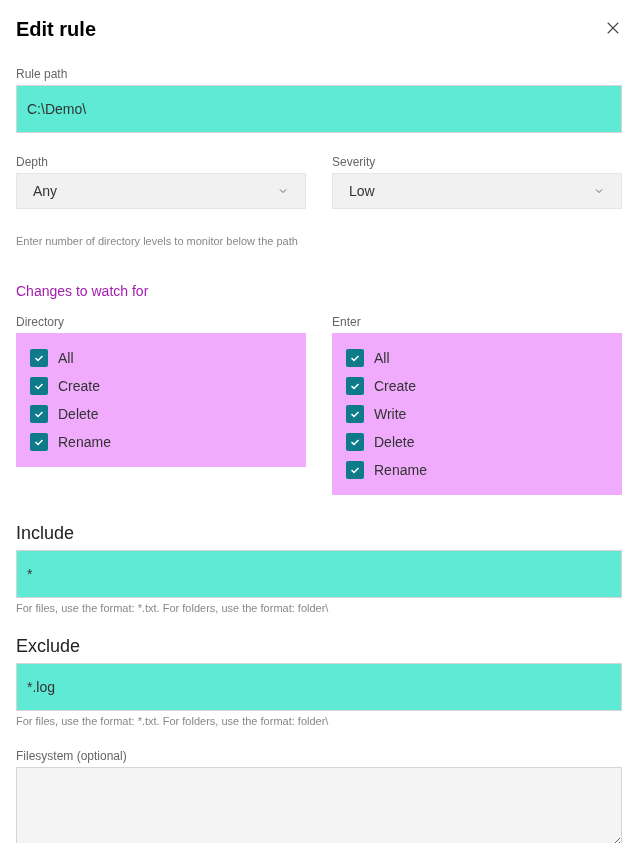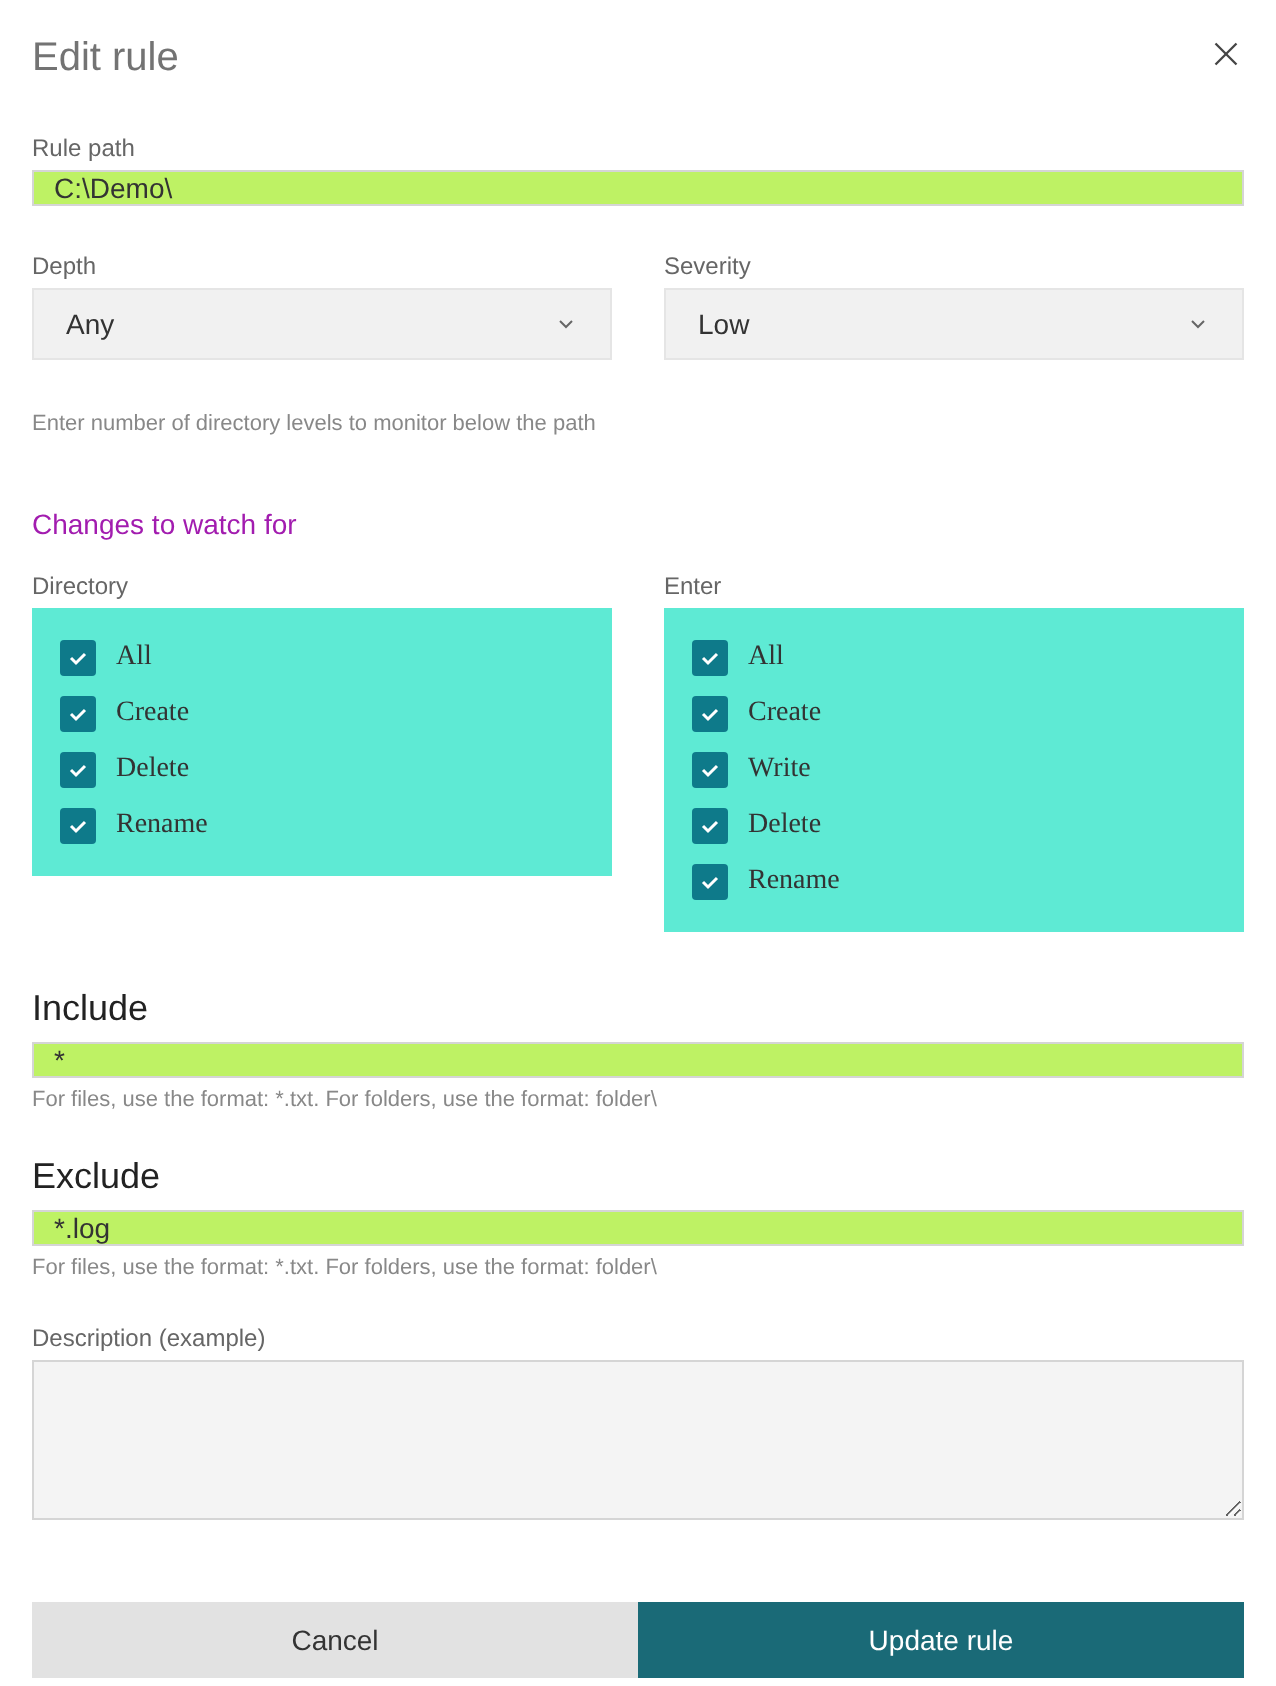--- a/index.html
+++ b/index.html
@@ -11,41 +11,41 @@
       color: #333;
     }
     .header {
       display: flex;
       justify-content: space-between;
       align-items: center;
       margin-bottom: 26px;
     }
     .title {
       font-size: 20px;
-      font-weight: 400;
-      color: #737373;
+      font-weight: 700;
+      color: #000000;
     }
     .close-icon {
       width: 18px;
       height: 18px;
       cursor: pointer;
       color: #444;
     }
     .field-label {
       font-size: 12px;
       color: #666;
       margin-bottom: 4px;
       display: block;
     }
     .text-input {
       width: 100%;
-      padding: 0 10px;
+      padding: 15px 10px;
       font-size: 14px;
       border: 1px solid #d5d5d5;
-      background: #bef264;
+      background: #5eead4;
       color: #333;
       font-family: inherit;
     }
     .help-text {
       font-size: 11px;
       color: #888;
       margin-top: 4px;
     }
     .row-2 {
       display: flex;
@@ -78,23 +78,22 @@
       color: #888;
       margin-top: 26px;
     }
     .section-title {
       font-size: 14px;
       color: #a21caf;
       margin-top: 36px;
       margin-bottom: 14px;
     }
     .checkbox-panel {
-      background: #5eead4;
+      background: #f0abfc;
       padding: 16px 14px;
-      font-family: Liberation Serif, serif;
     }
     .checkbox-row {
       display: flex;
       align-items: center;
       gap: 10px;
       margin-bottom: 10px;
     }
     .checkbox-row:last-child { margin-bottom: 0; }
     .checkbox {
       width: 18px;
@@ -287,20 +286,20 @@
   <div class="help-text">For files, use the format: *.txt. For folders, use the format: folder\</div>
 </div>
 
 <div class="exclude-section">
   <div class="section-label-sm">Exclude</div>
   <input class="text-input" value="*.log" style="">
   <div class="help-text">For files, use the format: *.txt. For folders, use the format: folder\</div>
 </div>
 
 <div class="desc-section">
-  <label class="field-label">Description (example)</label>
+  <label class="field-label">Filesystem (optional)</label>
   <textarea class="textarea" value="" style=""></textarea>
 </div>
 
 <div class="button-row">
   <button class="btn btn-cancel">Cancel</button>
   <button class="btn btn-primary">Update rule</button>
 </div>
 
 </body></html>

